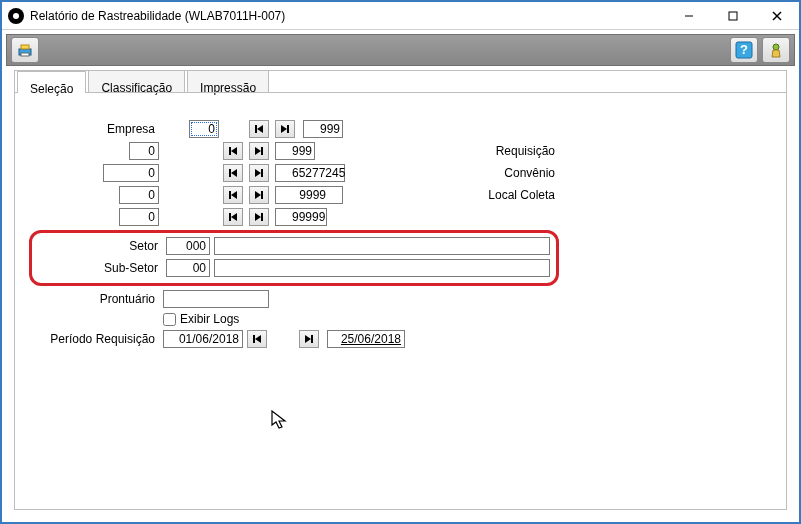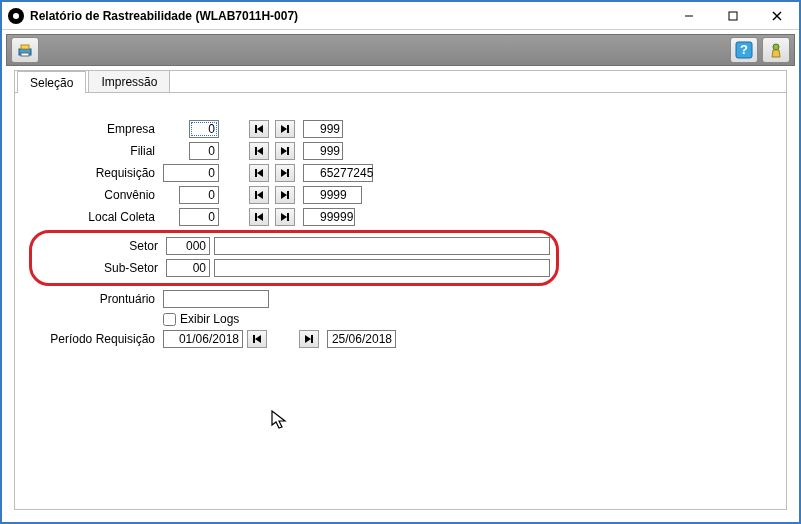--- a/index.html
+++ b/index.html
@@ -18,21 +18,20 @@
   }
   
   .titlebar {
     height: 28px;
     background: #fff;
     display: flex;
     align-items: center;
     padding-left: 6px;
     border-bottom: 1px solid #d0d0d0;
     flex-shrink: 0;
-    font-weight: bold;
   }
   .titlebar .app-icon {
     width: 16px; height: 16px;
     background: #000;
     border-radius: 50%;
     display: inline-flex;
     align-items: center;
     justify-content: center;
     margin-right: 6px;
   }
@@ -78,21 +77,21 @@
     background: #fff;
   }
   .tabs {
     position: relative;
     top: -1px;
     height: 22px;
     display: flex;
     padding-left: 2px;
   }
   .tab {
-    padding: 2px 12px 0 12px;
+    padding: 8px 12px 0 12px;
     border: 1px solid #bdbdbd;
     border-bottom: none;
     background: #f4f4f4;
     margin-right: 2px;
     line-height: 18px;
     font-size: 12px;
     position: relative;
   }
   .tab.active {
     background: #fff;
@@ -157,21 +156,21 @@
     border: 1px solid #7a7a7a;
     padding: 0 16px;
     text-align: right;
     line-height: 16px;
     background: #fff;
   }
   
   .highlight-wrap {
     margin-top: 4px;
     border: 3px solid #d6222a;
-    border-radius: 20px;
+    border-radius: 12px;
     padding: 4px 6px 6px 0;
     margin-left: -10px;
     width: 530px;
   }
   .hl-grid {
     display: grid;
     grid-template-columns: 130px 44px 1fr;
     row-gap: 4px;
     column-gap: 4px;
     align-items: center;
@@ -246,20 +245,21 @@
     <svg width="18" height="18">
       <circle cx="9" cy="6" r="3" fill="#8fbf3a" stroke="#4b7219"></circle>
       <path d="M6 9 L12 9 L13 16 L5 16 Z" fill="#e8c34d" stroke="#a07f22"></path>
     </svg>
   </span>
 </div>
 
 <div class="frame">
   <div class="tabs">
     <div class="tab active">Seleção</div>
+    <div class="tab">Classificação</div>
     <div class="tab">Impressão</div>
   </div>
   <div class="tab-inner-border"></div>
   <div class="tab-content">
 
     <div class="form-grid">
 
       <div class="lbl">Empresa</div>
       <input class="txt txt-focus" style="width: 30px; justify-self: end;" value="0">
       <div></div>
@@ -271,21 +271,20 @@
         </span>
       <span class="nav-btn">
           <svg width="10" height="10">
             <polygon points="1,1 7,5 1,9" fill="#000"></polygon>
             <rect x="7" y="1" width="2" height="8" fill="#000"></rect>
           </svg>
         </span>
       <div class="end-val" style="width:40px">999</div>
       <div></div>
 
-      <div class="lbl">Filial</div>
       <input class="txt" style="width: 30px; justify-self: end;" value="0">
       <div></div>
       <span class="nav-btn">
           <svg width="10" height="10">
             <polygon points="9,1 3,5 9,9" fill="#000"></polygon>
             <rect x="1" y="1" width="2" height="8" fill="#000"></rect>
           </svg>
         </span>
       <span class="nav-btn">
           <svg width="10" height="10">
@@ -322,21 +321,21 @@
             <polygon points="9,1 3,5 9,9" fill="#000"></polygon>
             <rect x="1" y="1" width="2" height="8" fill="#000"></rect>
           </svg>
         </span>
       <span class="nav-btn">
           <svg width="10" height="10">
             <polygon points="1,1 7,5 1,9" fill="#000"></polygon>
             <rect x="7" y="1" width="2" height="8" fill="#000"></rect>
           </svg>
         </span>
-      <div class="end-val" style="width:59px">9999</div>
+      <div class="end-val" style="width:68px">9999</div>
       <div></div>
 
       <div class="lbl">Local Coleta</div>
       <input class="txt" style="width: 40px; justify-self: end;" value="0">
       <div></div>
       <span class="nav-btn">
           <svg width="10" height="10">
             <polygon points="9,1 3,5 9,9" fill="#000"></polygon>
             <rect x="1" y="1" width="2" height="8" fill="#000"></rect>
           </svg>
@@ -383,21 +382,21 @@
             <rect x="1" y="1" width="2" height="8" fill="#000"></rect>
           </svg>
         </span>
       <span></span>
       <span class="nav-btn">
           <svg width="10" height="10">
             <polygon points="1,1 7,5 1,9" fill="#000"></polygon>
             <rect x="7" y="1" width="2" height="8" fill="#000"></rect>
           </svg>
         </span>
-      <input class="txt txt-left" style="width: 69px;" value="25/06/2018">
+      <input class="txt txt-left" style="width: 78px; text-decoration: underline;" value="25/06/2018">
     </div>
 
     <svg class="cursor" width="18" height="22">
       <polygon points="1,1 1,15 5,12 8,18 11,17 8,11 14,11" fill="#fff" stroke="#000" stroke-width="1.2"></polygon>
     </svg>
 
   </div>
 </div>
 
 </body></html>

